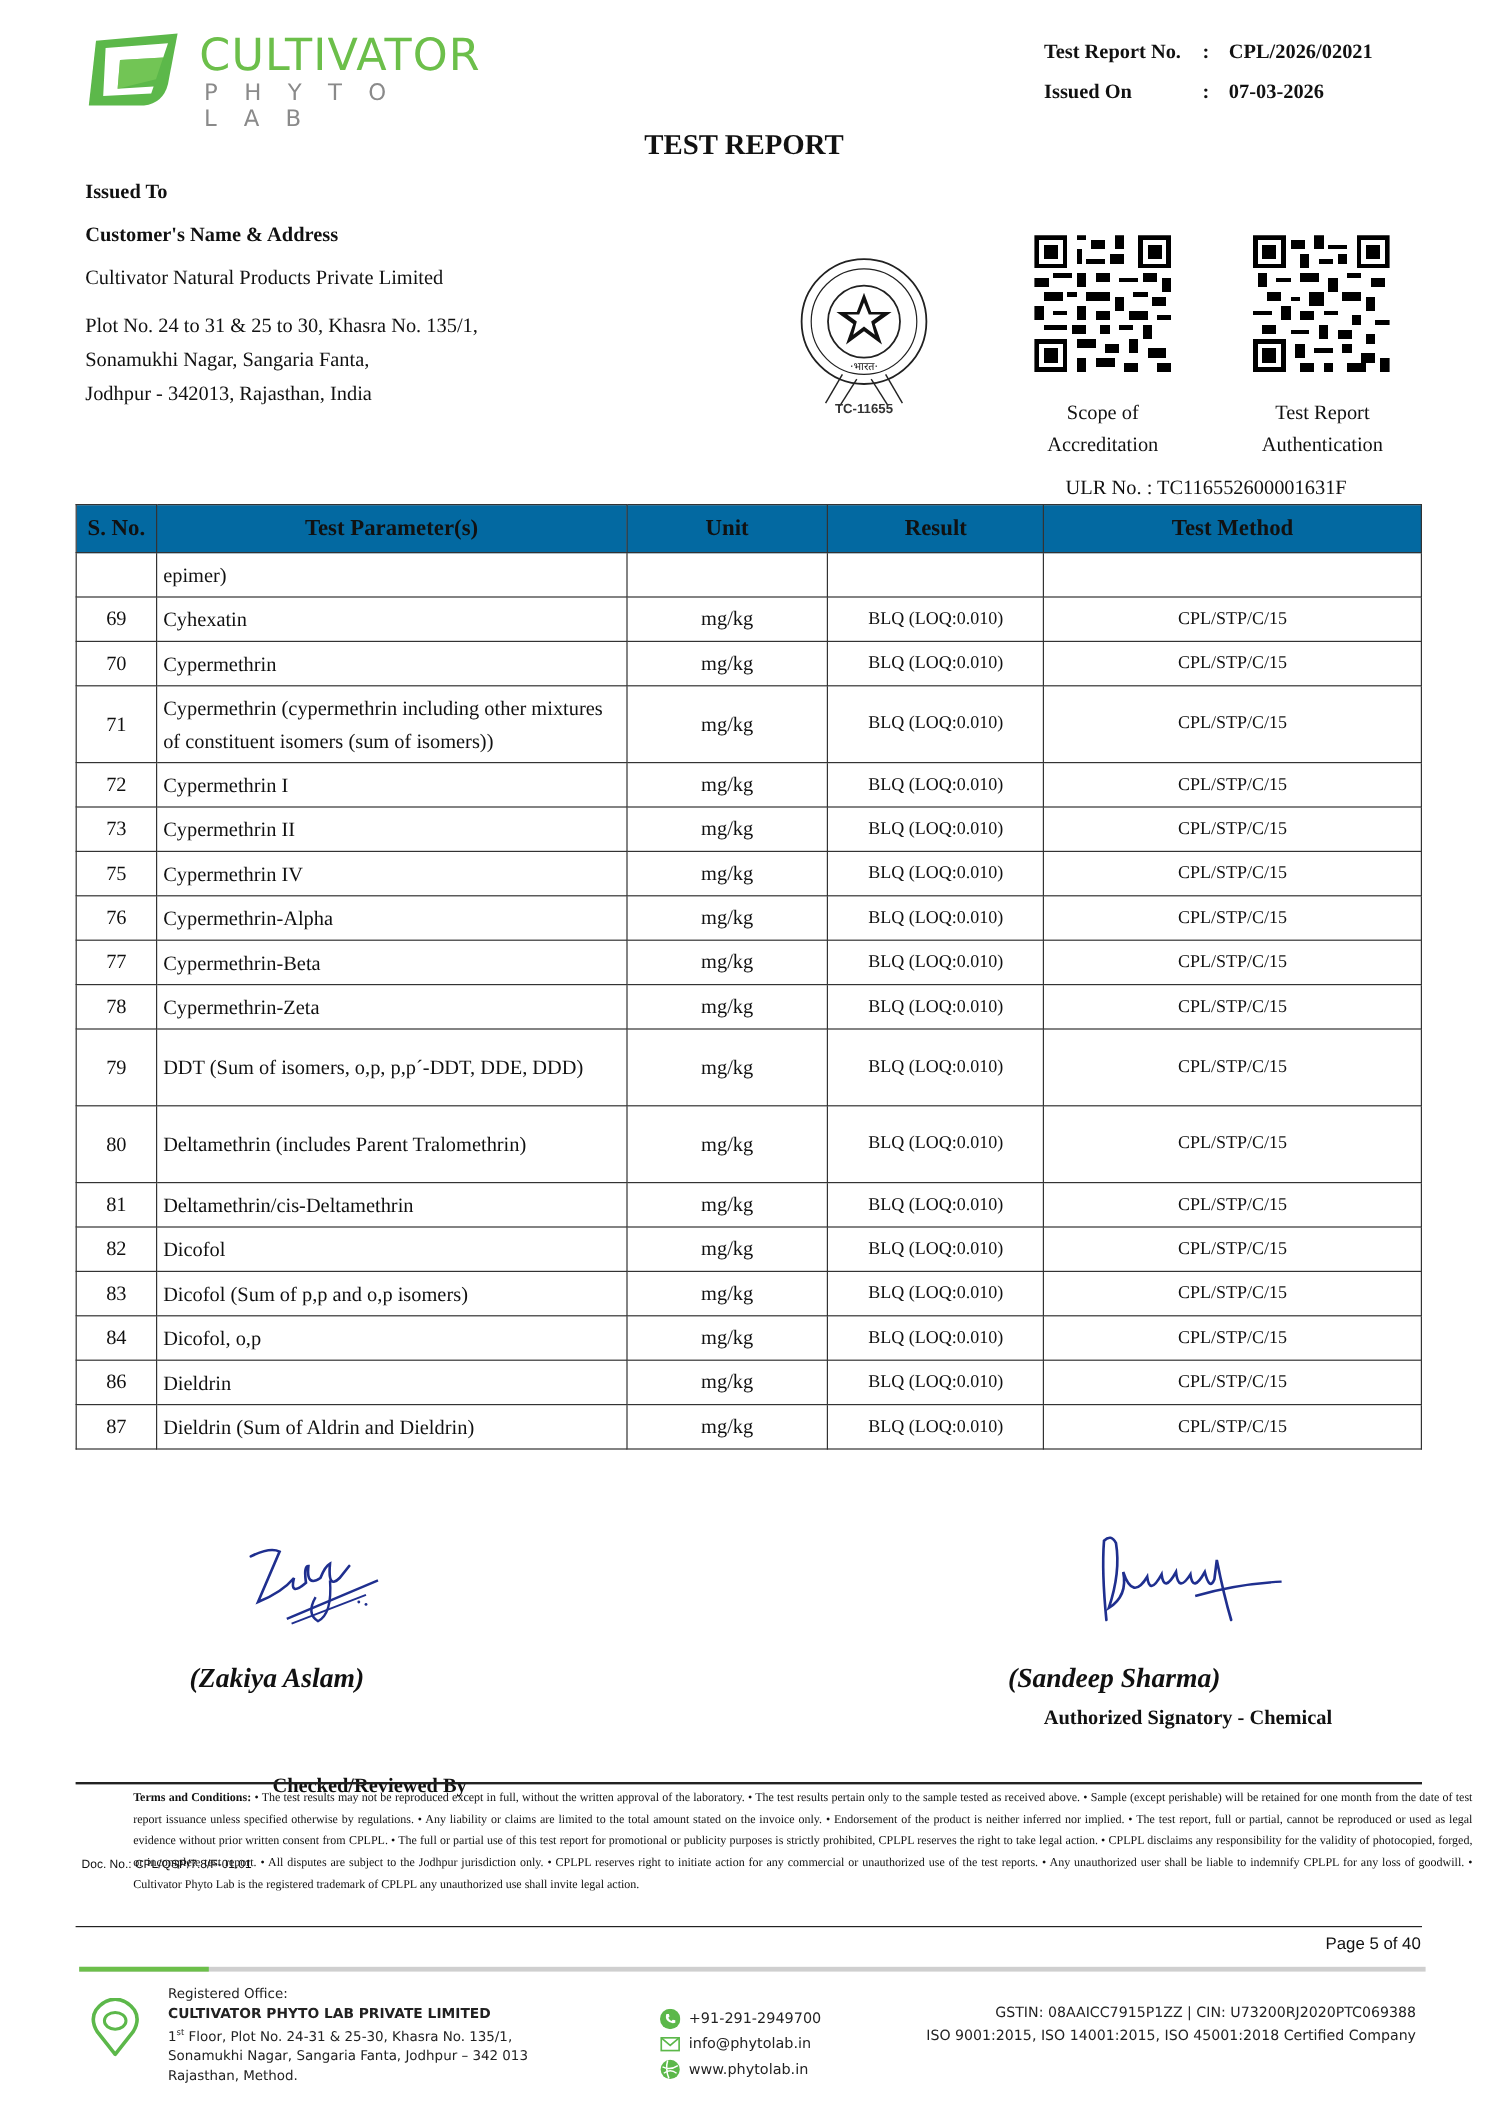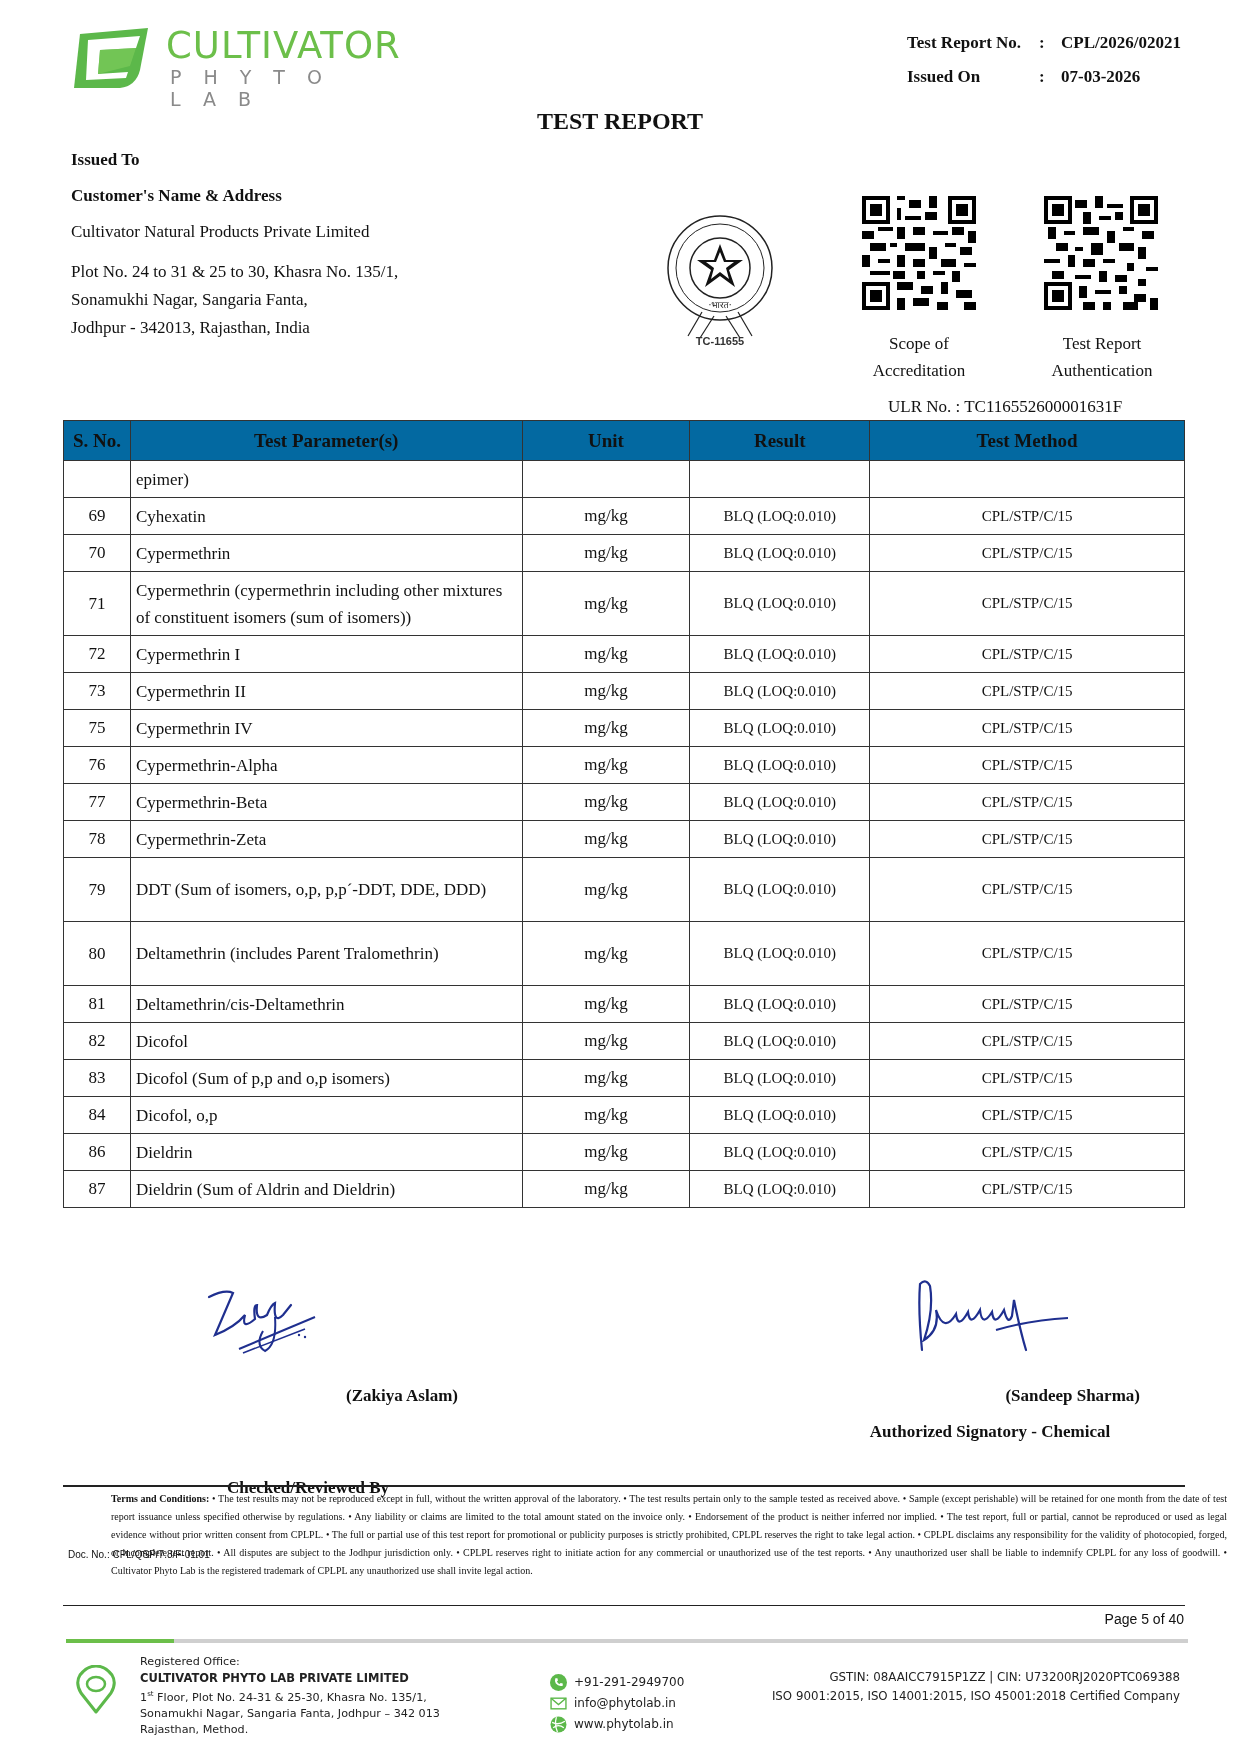--- a/index.html
+++ b/index.html
@@ -7,21 +7,21 @@
   body { position: relative; font-family: "Liberation Serif", "DejaVu Serif", serif; color: #111; overflow: hidden; }
   .abs { position: absolute; }
 
   
   .logo { left: 70px; top: 26px; width: 360px; height: 66px; }
   .logo-mark { left: 0; top: 0; width: 82px; height: 64px; }
   .logo-word { left: 96px; top: 0px; font-family: "DejaVu Sans", sans-serif; font-size: 37px; color: #6cbf4a; letter-spacing: 1px; line-height: 40px; }
   .logo-sub { left: 100px; top: 40px; font-family: "DejaVu Sans", sans-serif; font-size: 19px; color: #8a8a8a; letter-spacing: 22px; line-height: 22px; }
 
   
-  .meta { left: 870px; top: 26px; font-size: 17px; font-weight: bold; line-height: 34px; margin-left: 37px; }
+  .meta { left: 870px; top: 26px; font-size: 17px; font-weight: bold; line-height: 34px; }
   .meta-row { display: flex; }
   .meta-label { width: 132px; }
   .meta-colon { width: 22px; }
 
   .title { left: 0; width: 1240px; top: 108px; text-align: center; font-size: 24px; font-weight: bold; }
 
   
   .issued { left: 71px; top: 150px; font-size: 17px; }
   .issued .b { font-weight: bold; }
   .issued .l1 { position: absolute; top: 0; white-space: nowrap; }
@@ -42,21 +42,21 @@
   table.results { position: absolute; left: 63px; top: 420px; width: 1122px; border-collapse: collapse; font-size: 17px; }
   table.results th { background: #0369a1; font-weight: bold; font-size: 19px; height: 40px; border: 1.5px solid #333; text-align: center; }
   table.results td { border: 1.5px solid #333; height: 37px; padding: 0 5px; }
   table.results td.c { text-align: center; }
   table.results td.sm { font-size: 15px; }
   table.results tr.tall td { height: 64px; }
   table.results td.param { line-height: 27px; }
 
   
   .sig-img { width: 140px; height: 90px; }
-  .sig-name { font-size: 17px; font-weight: bold; text-align: right; }
+  .sig-name { font-size: 23px; font-weight: bold; text-align: left; font-style: italic; }
   .sig-role { font-size: 17px; font-weight: bold; text-align: center; }
 
   
   .rule-top { left: 63px; top: 1485px; width: 1122px; height: 2px; background: #222; }
   .terms { left: 67px; top: 1490px; width: 1116px; font-size: 10px; line-height: 18px; text-align: justify; margin-left: 44px; }
   .terms b { font-weight: bold; }
   .rule-mid { left: 63px; top: 1605px; width: 1122px; height: 1px; background: #222; }
   .docno { left: 68px; top: 1549px; font-family: "Liberation Sans", sans-serif; font-size: 10px; }
   .pageno { right: 56px; top: 1611px; font-family: "Liberation Sans", sans-serif; font-size: 14px; }
   .bar-grey { left: 66px; top: 1639px; width: 1122px; height: 4px; background: #cfcfcf; }

